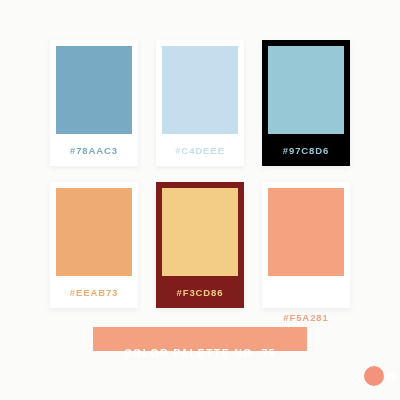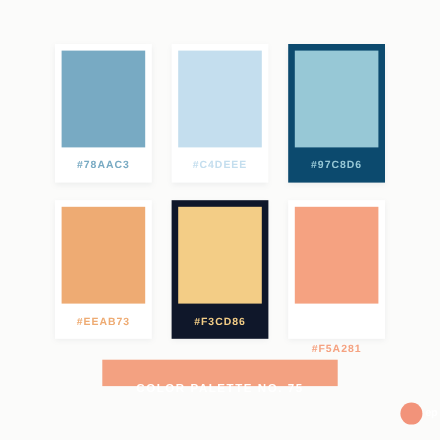--- a/index.html
+++ b/index.html
@@ -113,31 +113,31 @@
     <div class="swatch-card" style="background: rgb(255, 255, 255);">
       <div class="swatch-color" style="background: rgb(120, 170, 195);"></div>
       <div class="swatch-label" style="color: rgb(120, 170, 195);">#78AAC3</div>
     </div>
 
     <div class="swatch-card" style="background: rgb(255, 255, 255); justify-content: flex-end;">
       <div class="swatch-color" style="background: rgb(196, 222, 238);"></div>
       <div class="swatch-label" style="color: rgb(196, 222, 238);">#C4DEEE</div>
     </div>
 
-    <div class="swatch-card" style="background: #0c4a6e; text-align: right;">
+    <div class="swatch-card" style="background: #000000; text-align: right;">
       <div class="swatch-color" style="background: rgb(151, 200, 214);"></div>
       <div class="swatch-label" style="color: rgb(151, 200, 214);">#97C8D6</div>
     </div>
 
     <div class="swatch-card" style="background: rgb(255, 255, 255);">
       <div class="swatch-color" style="background: rgb(238, 171, 115);"></div>
       <div class="swatch-label" style="color: rgb(238, 171, 115);">#EEAB73</div>
     </div>
 
-    <div class="swatch-card" style="background: #0f172a; justify-content: space-between;">
+    <div class="swatch-card" style="background: #7f1d1d; justify-content: space-between;">
       <div class="swatch-color" style="background: rgb(243, 205, 134);"></div>
       <div class="swatch-label" style="color: rgb(243, 205, 134);">#F3CD86</div>
     </div>
 
     <div class="swatch-card" style="background: rgb(255, 255, 255);">
       <div class="swatch-color" style="background: rgb(245, 162, 129);"></div>
       <div class="swatch-label" style="color: rgb(245, 162, 129); margin-top: 36px;">#F5A281</div>
     </div>
 
   </div>

